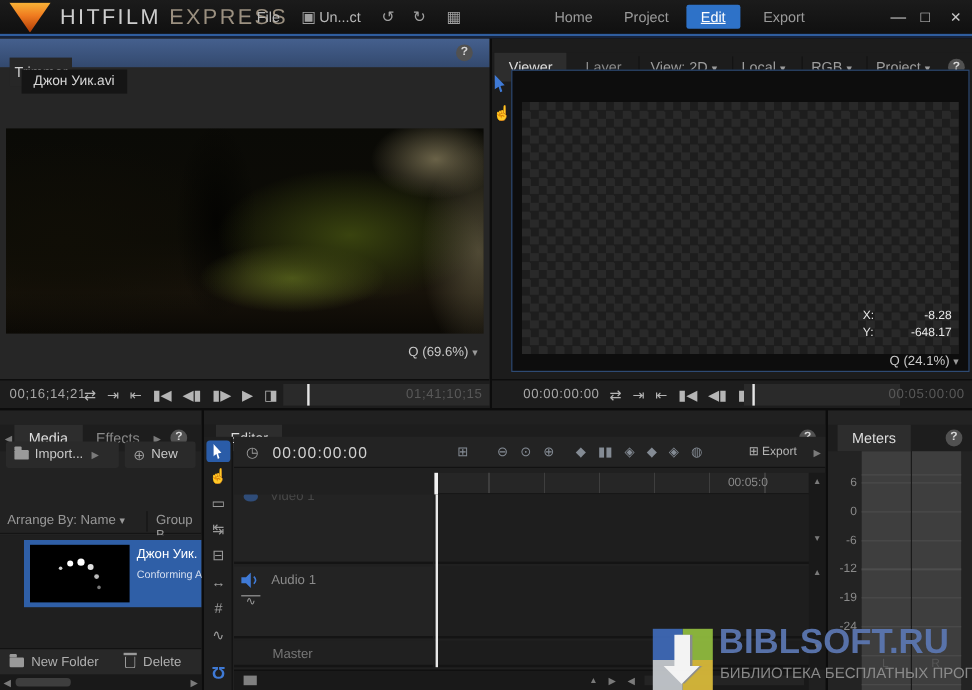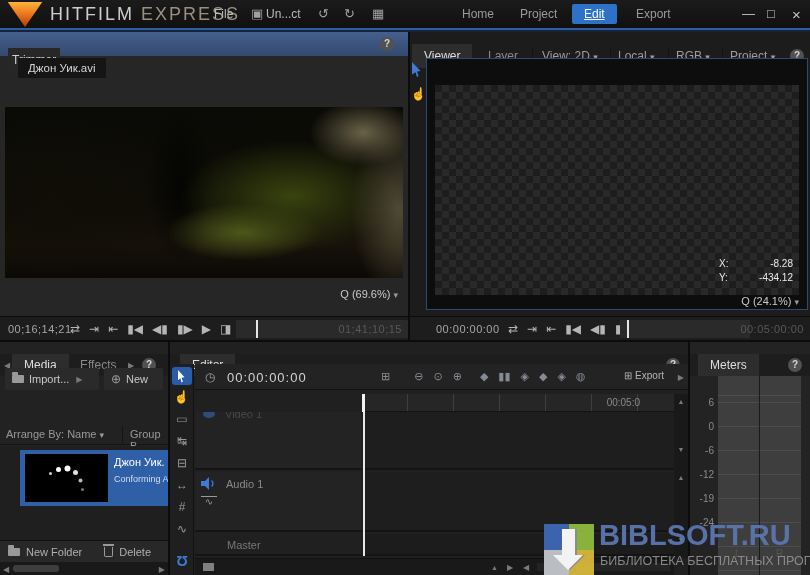--- a/index.html
+++ b/index.html
@@ -216,21 +216,21 @@
     <div style="position:absolute; bottom:6px; left:2px; font-size:11px; color:#3f7ad6;">∞</div>
   </div>
   <div id="viewer-canvas">
     <div id="checker">
       <div class="coordrow" style="bottom:26px;">
         <span>X:</span>
         <span>-8.28</span>
       </div>
       <div class="coordrow" style="bottom:12px;">
         <span>Y:</span>
-        <span>-434.12</span>
+        <span>-648.17</span>
       </div>
     </div>
     <div id="viewer-zoom">
       <span>Q</span>
       <span>(24.1%)</span>
       <span class="caret">▾</span>
     </div>
   </div>
   <div class="transport">
     <span class="abs timecode" style="left:26px; top:6px;">00:00:00:00</span>

